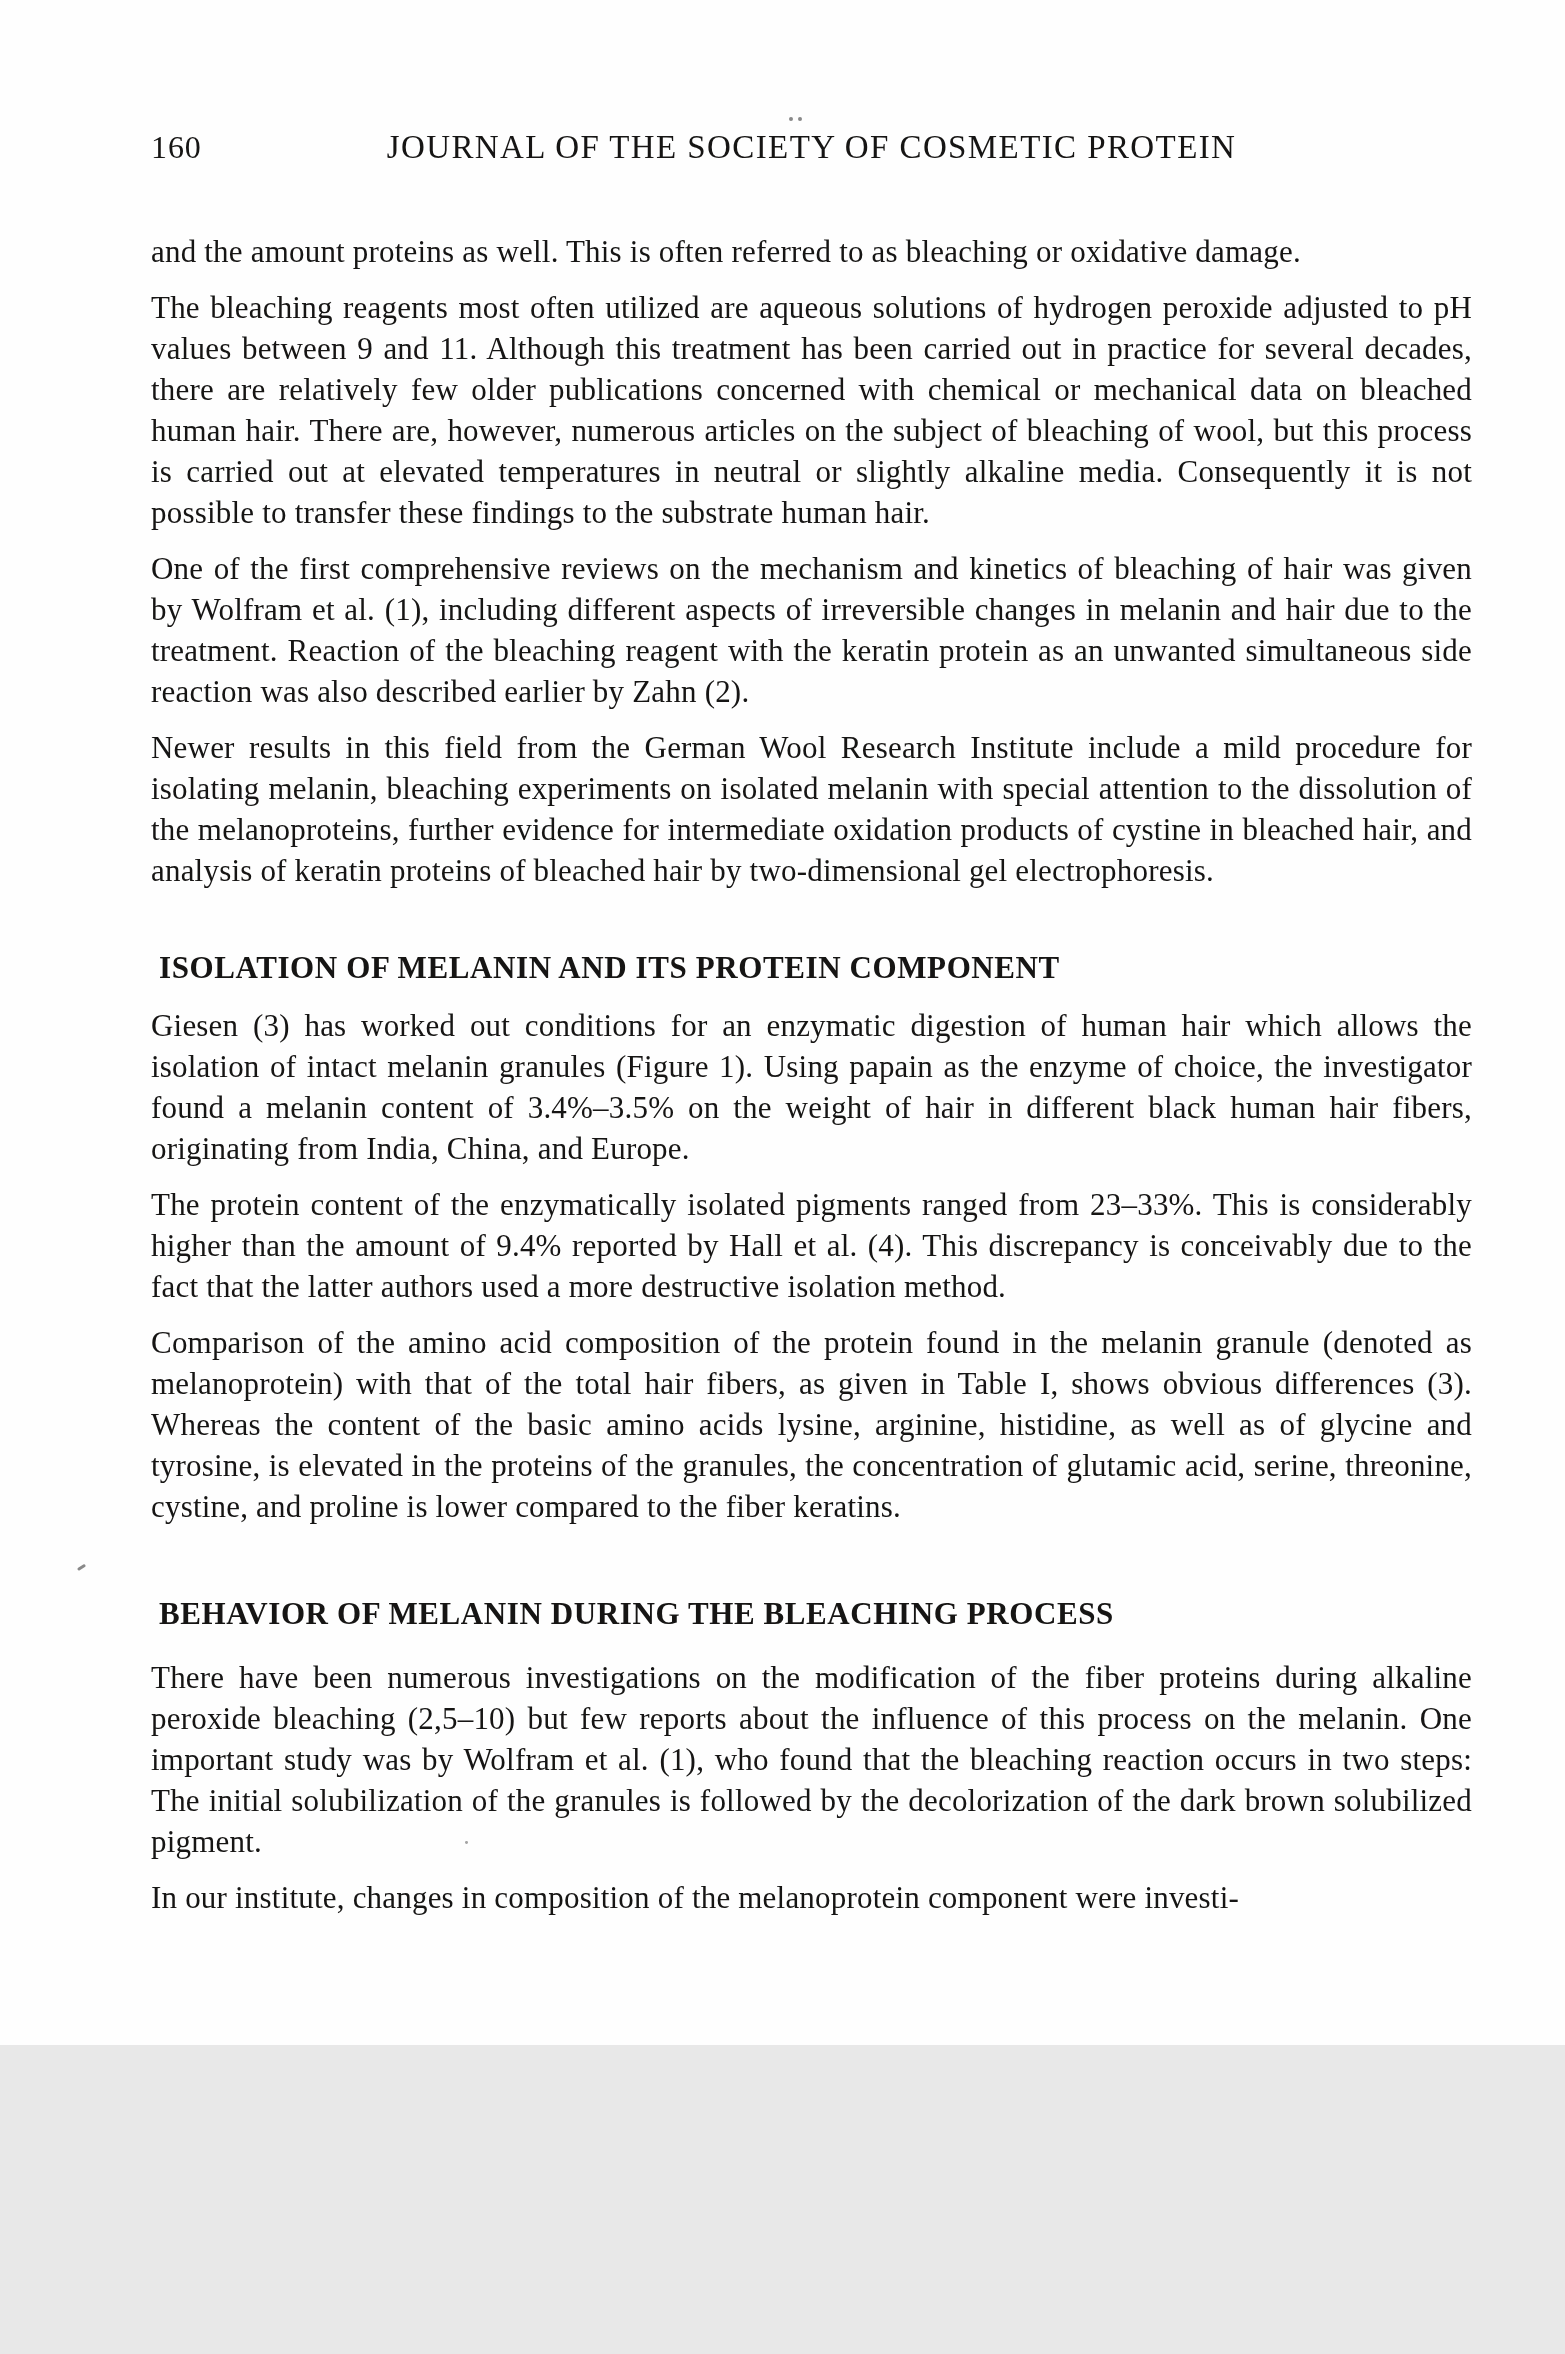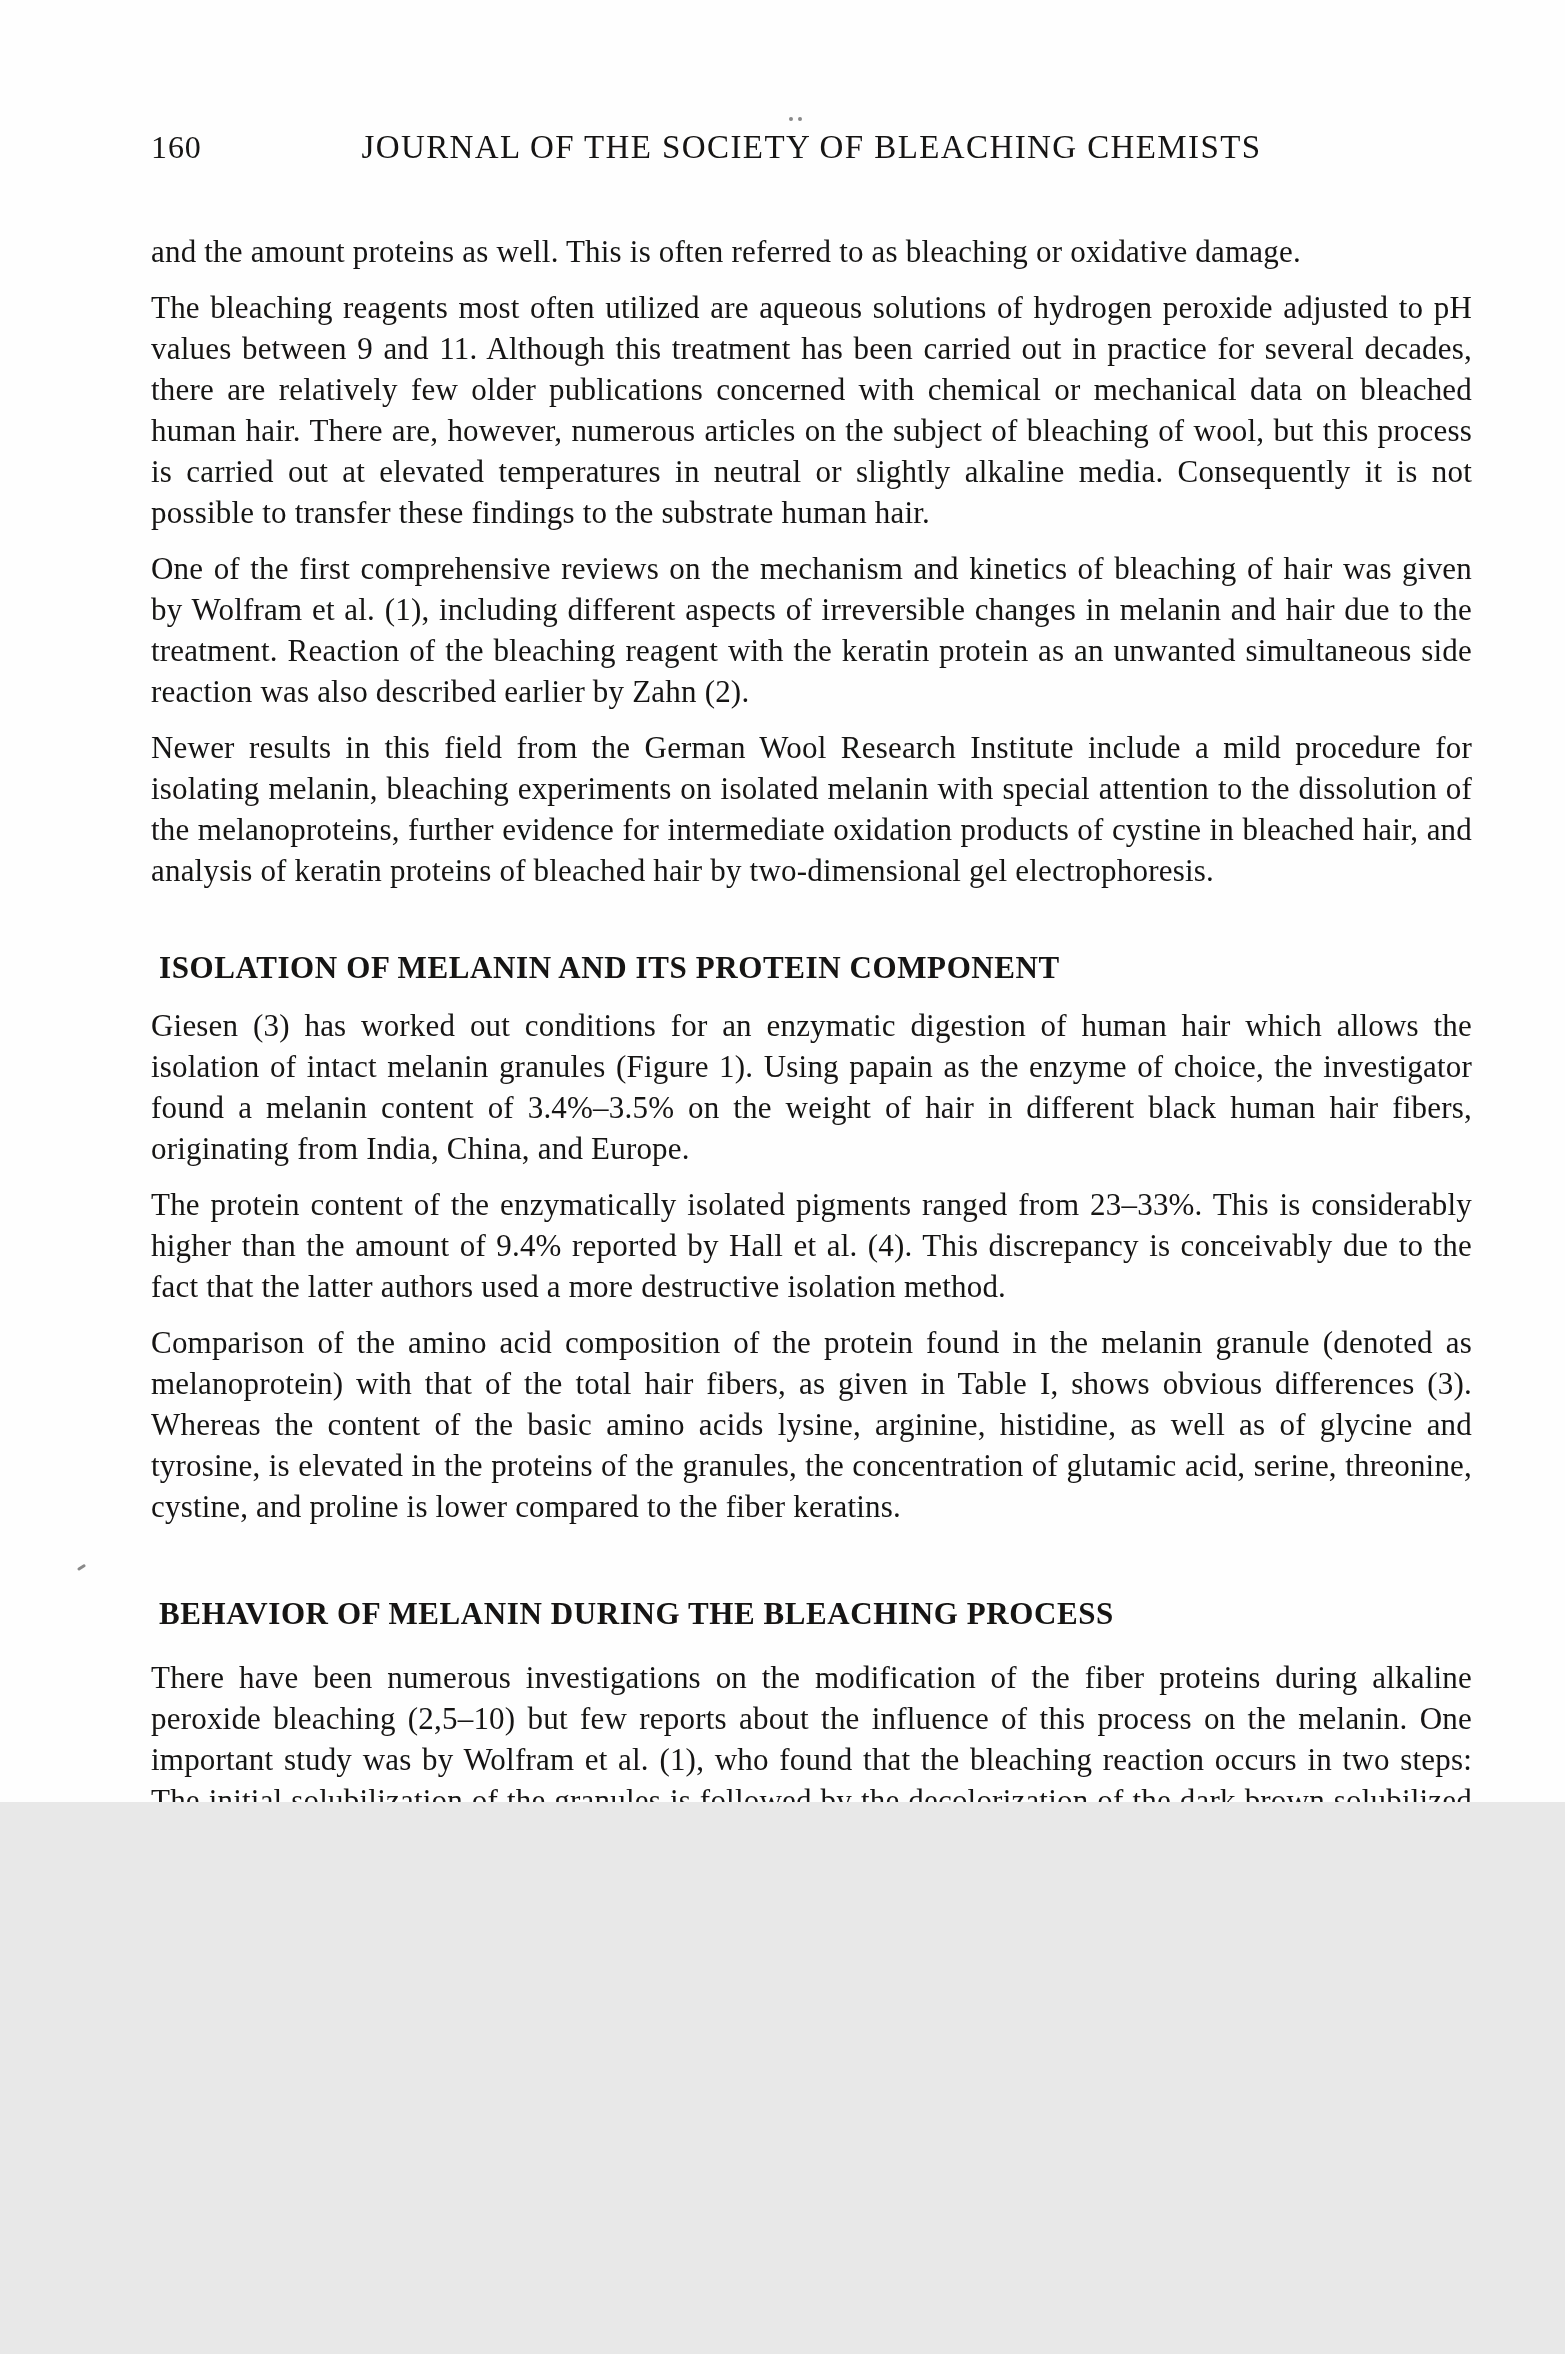--- a/index.html
+++ b/index.html
@@ -3,21 +3,21 @@
 <meta charset="utf-8">
 <style>
   html, body { margin: 0; padding: 0; }
   body {
     background: #e8e8e8;
     font-family: "Liberation Serif", "DejaVu Serif", serif;
   }
   .page {
     position: relative;
     width: 1566px;
-    height: 1802px;
+    height: 2045px;
     background: var(--paper, #ffffff);
     color: var(--ink, #161514);
     overflow: hidden;
   }
   .content {
     position: absolute;
     left: 151px;
     top: 127px;
     width: 1321px;
   }
@@ -67,21 +67,21 @@
   .artifact.speck { width: 2.8px; height: 2.8px; border-radius: 50%; opacity: 0.5; }
 </style>
 </head>
 <body>
 
 <div class="page" style="--ink: #161514; --paper: #fefefe;">
   <div class="content">
 
     <header class="running-head">
       <span class="pagenum">160</span>
-      <span class="rh-title">JOURNAL OF THE SOCIETY OF BLEACHING CHEMISTS</span>
+      <span class="rh-title">JOURNAL OF THE SOCIETY OF COSMETIC PROTEIN</span>
     </header>
 
     <p class="para first"><span>and the amount proteins as well. This is often referred to as bleaching or oxidative damage.</span></p>
 
     <p class="para"><span>The bleaching reagents most often utilized are aqueous solutions of hydrogen peroxide adjusted to pH values between 9 and 11. Although this treatment has been carried out in practice for several decades, there are relatively few older publications concerned with chemical or mechanical data on bleached human hair. There are, however, numerous articles on the subject of bleaching of wool, but this process is carried out at elevated temperatures in neutral or slightly alkaline media. Consequently it is not possible to transfer these findings to the substrate human hair.</span></p>
 
     <p class="para"><span>One of the first comprehensive reviews on the mechanism and kinetics of bleaching of hair was given by Wolfram </span><span class="it">et al.</span><span> (1), including different aspects of irreversible changes in melanin and hair due to the treatment. Reaction of the bleaching reagent with the keratin protein as an unwanted simultaneous side reaction was also described earlier by Zahn (2).</span></p>
 
     <p class="para"><span>Newer results in this field from the German Wool Research Institute include a mild procedure for isolating melanin, bleaching experiments on isolated melanin with special attention to the dissolution of the melanoproteins, further evidence for intermediate oxidation products of cystine in bleached hair, and analysis of keratin proteins of bleached hair by two-dimensional gel electrophoresis.</span></p>
 

